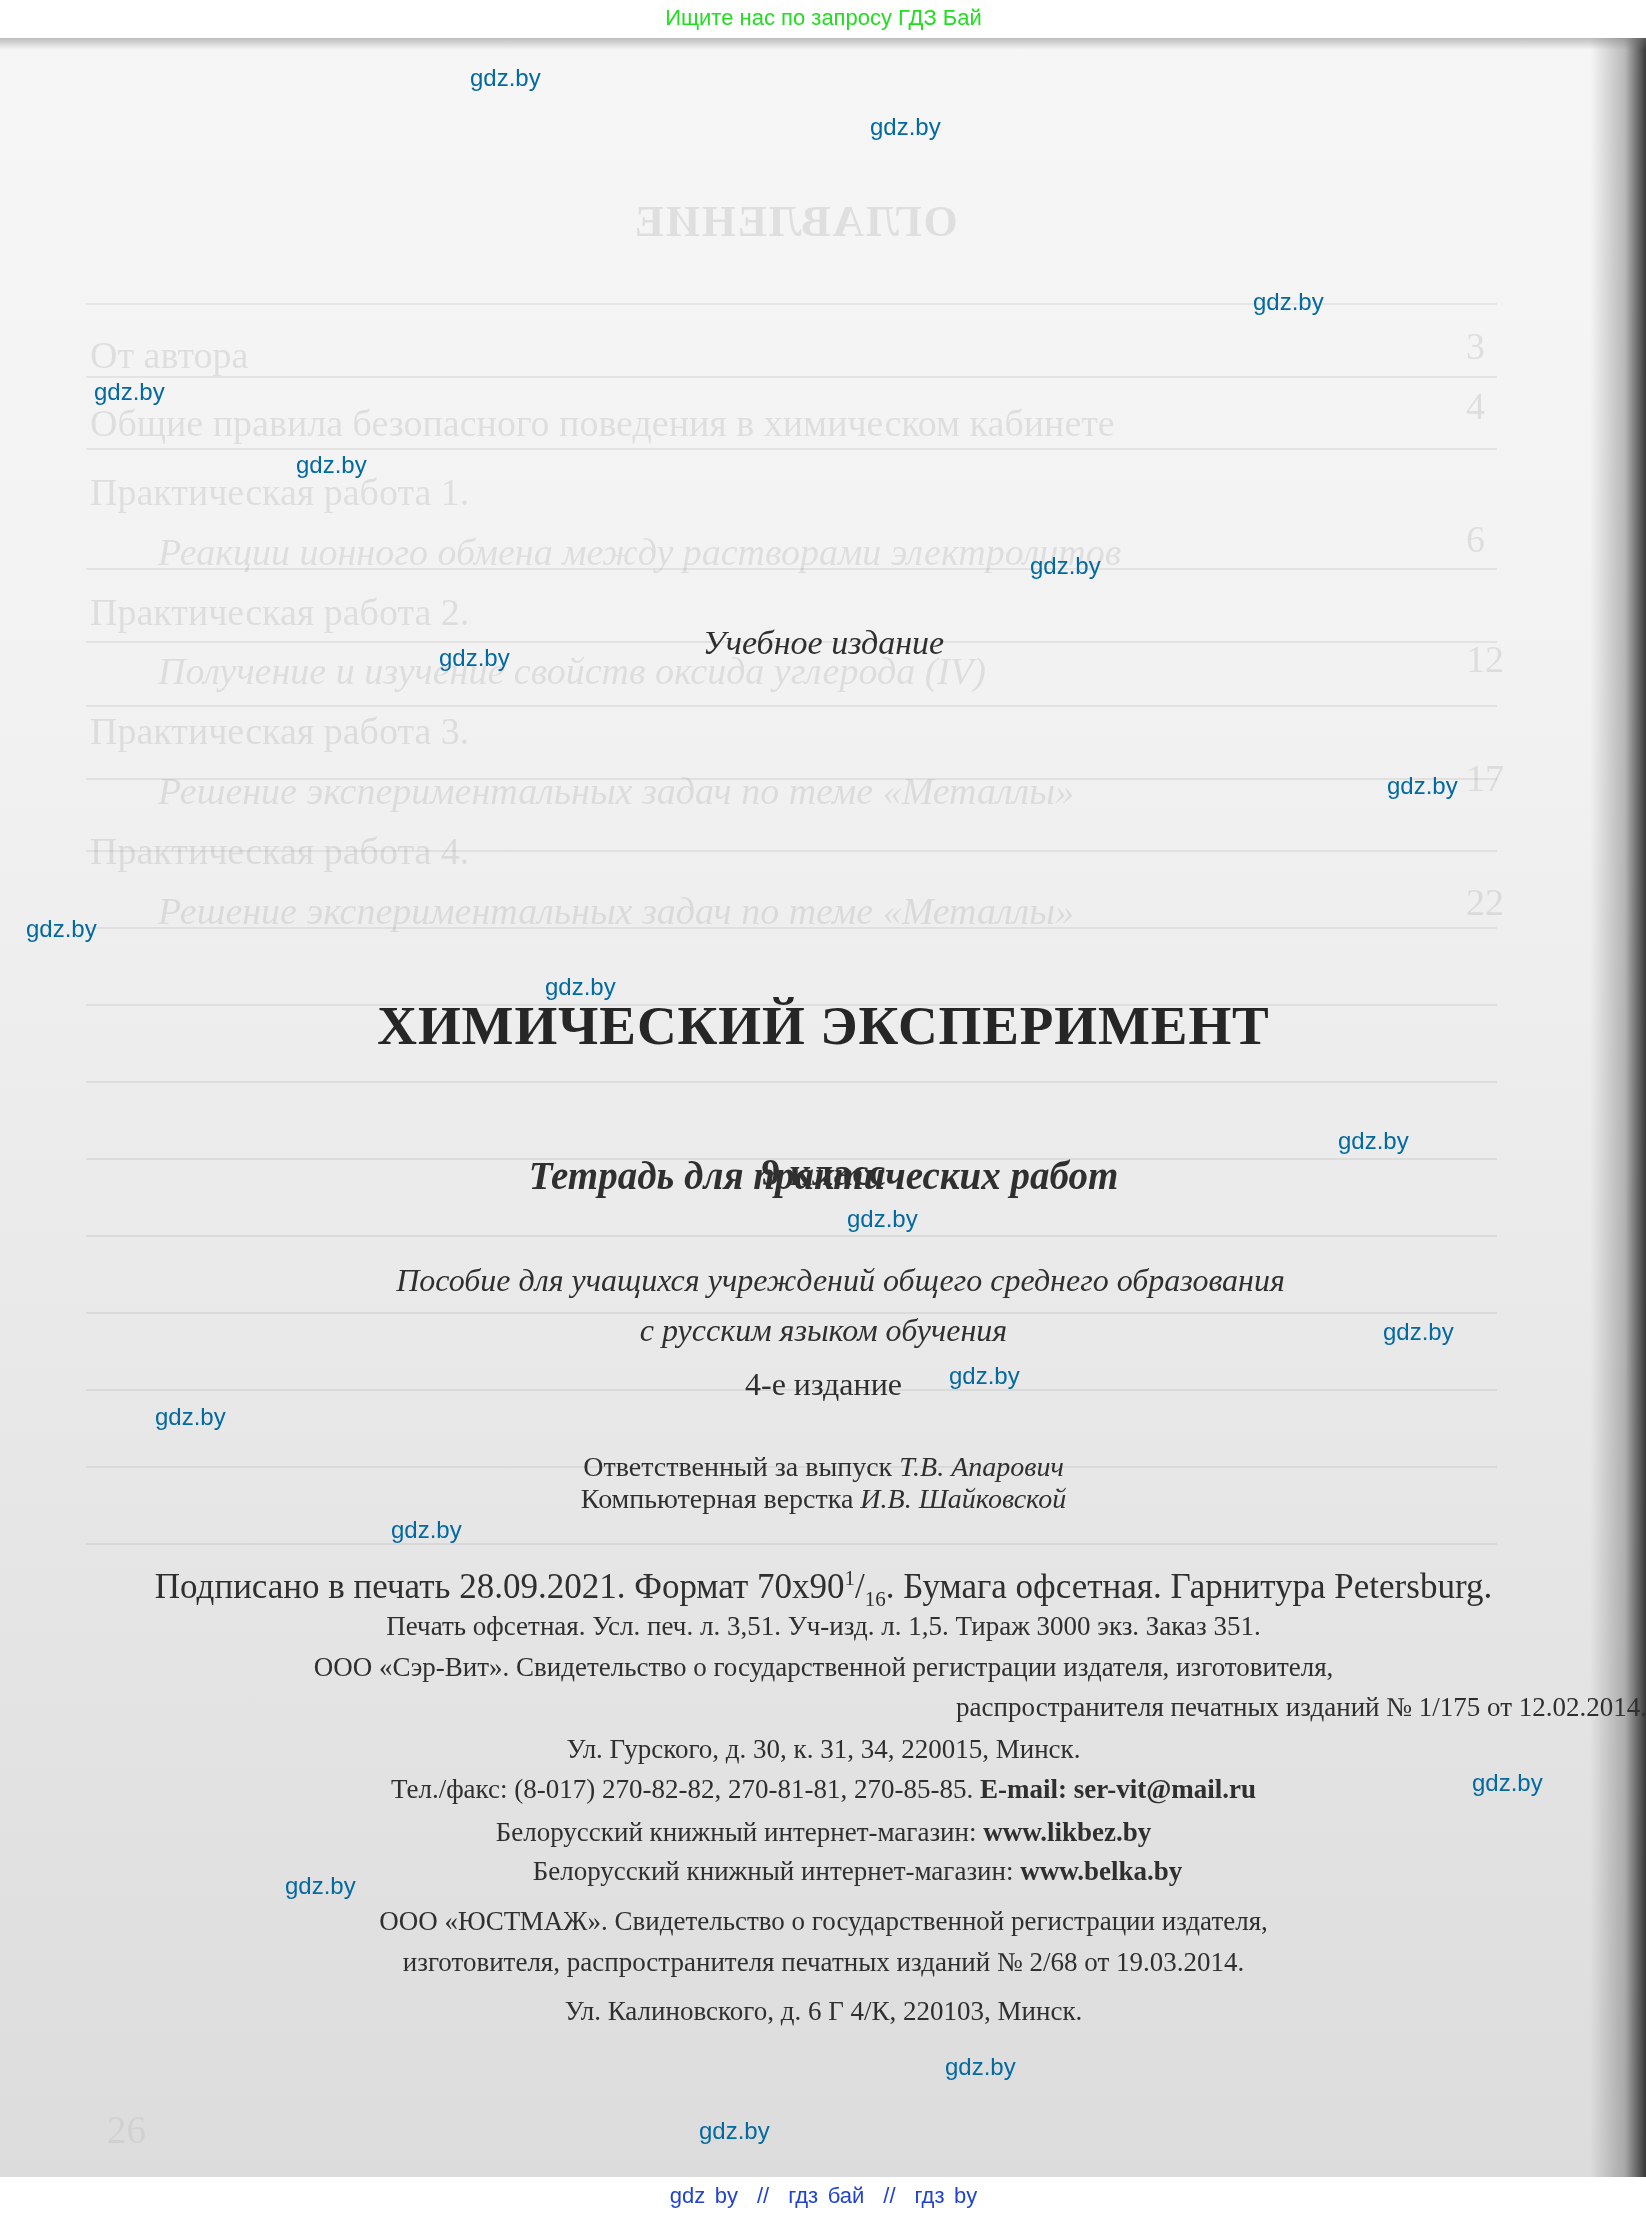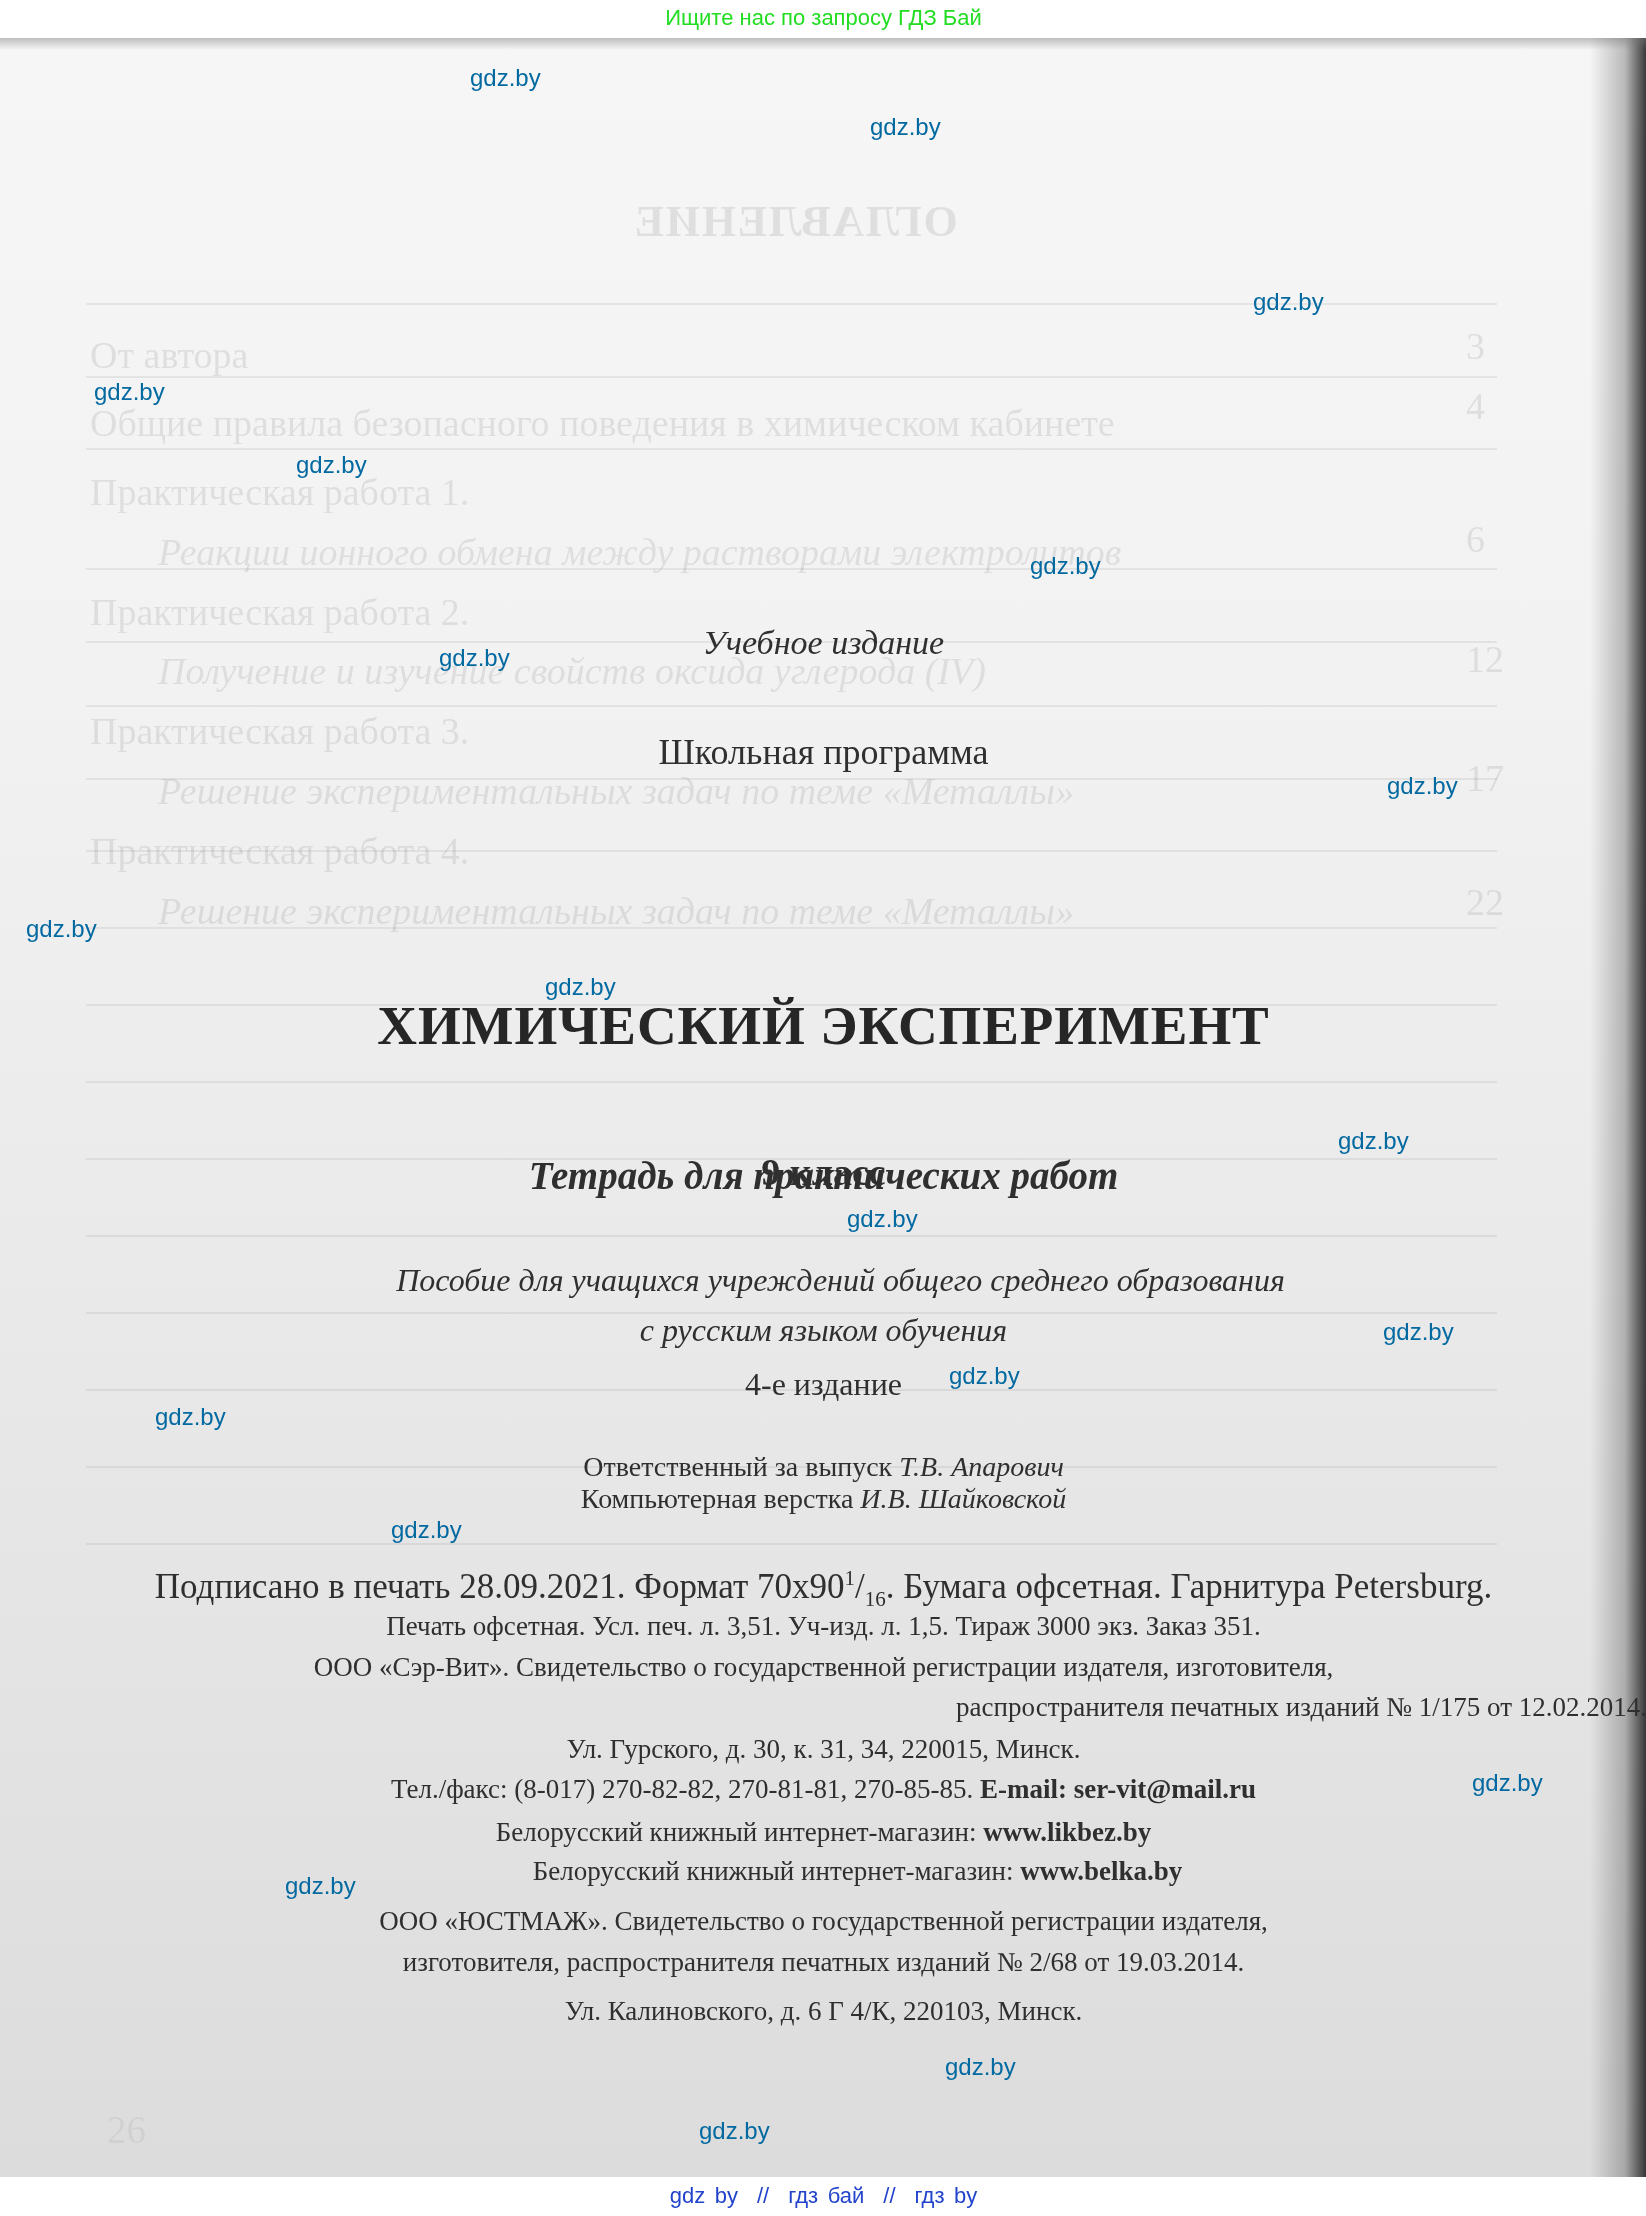--- a/index.html
+++ b/index.html
@@ -95,21 +95,20 @@
     <div class="ghost-line" style="top:1120px"></div>
     <div class="ghost-line" style="top:1197px"></div>
     <div class="ghost-line" style="top:1274px"></div>
     <div class="ghost-line" style="top:1351px"></div>
     <div class="ghost-line" style="top:1428px"></div>
     <div class="ghost-line" style="top:1505px"></div>
     <div class="ghost ghost-pagenum">26</div>
   </div>
 
   <div class="line it" style="top:586px; font-size:34px;">Учебное издание</div>
-  <div class="line" style="top:693px; font-size:36px;">Школьная программа</div>
   <div class="line b" style="top:956px; font-size:55px; color:#262626; letter-spacing:0.9px;">ХИМИЧЕСКИЙ ЭКСПЕРИМЕНТ</div>
   <div class="line it b" style="top:1115px; font-size:39px;text-align:center;">Тетрадь для практических работ</div>
   <div class="line b" style="top:1112px; font-size:38px;">9 класс</div>
   <div class="line it" style="top:1224px; font-size:32px; left:17px;">Пособие для учащихся учреждений общего среднего образования</div>
   <div class="line it" style="top:1274px; font-size:32px;">с русским языком обучения</div>
   <div class="line" style="top:1328px; font-size:32px;">4-е издание</div>
 
   <div class="line" style="top:1445px; font-size:28px; left:0;">
     <span>Компьютерная верстка</span>
     <span class="it">И.В. Шайковской</span>

